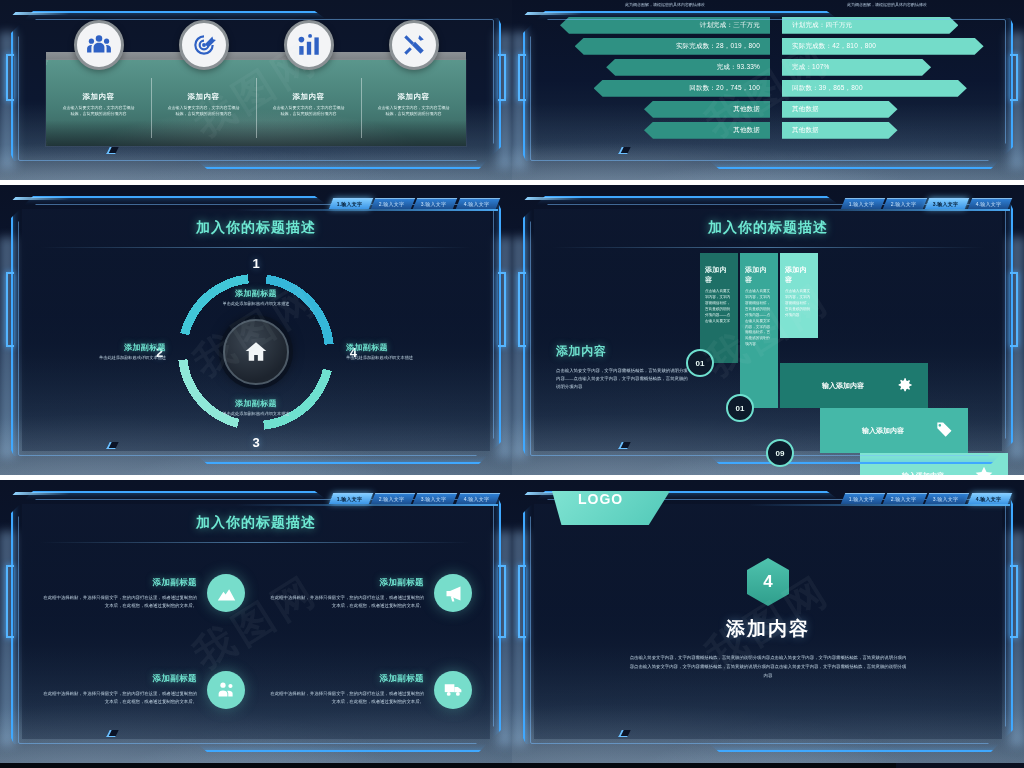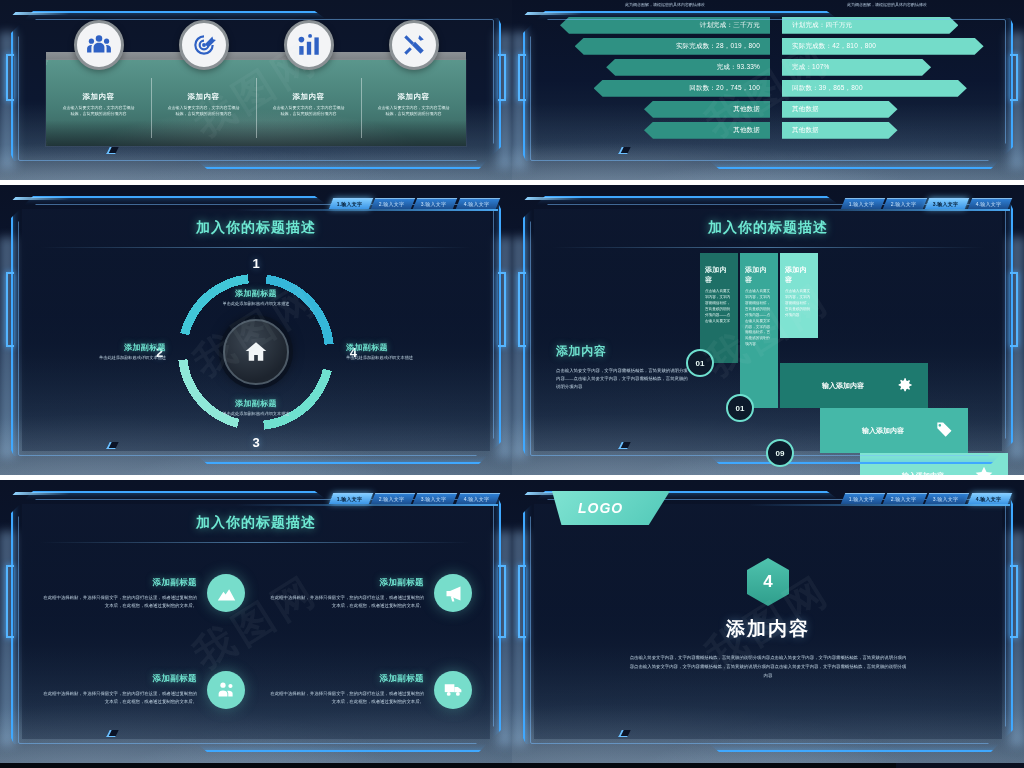--- a/index.html
+++ b/index.html
@@ -326,21 +326,21 @@
     display: flex; align-items: center; justify-content: center;
     box-shadow: 0 0 14px rgba(110,220,205,.35);
   }
   .s5-ico svg { width: 21px; height: 21px; fill: #ffffff; }
 
   
   .logo-tag {
     position: absolute; left: 40px; top: 11px; width: 118px; height: 34px;
     background: linear-gradient(135deg, #7fe3d2, #52c9b8);
     clip-path: polygon(0 0, 100% 0, 82% 100%, 8% 100%);
-    display: flex; align-items: center; z-index: 7; font-style: italic;
+    display: flex; align-items: flex-start; z-index: 7;
   }
   .logo-tag span {
     margin-left: 26px; font-size: 14px; font-weight: bold; color: #ffffff; letter-spacing: 1px;
   }
   .s6-body { position: absolute; left: 0; right: 0; top: 78px; text-align: center; }
   .hexa {
     width: 42px; height: 48px; margin: 0 auto;
     background: linear-gradient(180deg, #4fc3ae, #2f9e8c);
     clip-path: polygon(50% 0, 100% 25%, 100% 75%, 50% 100%, 0 75%, 0 25%);
     display: flex; align-items: center; justify-content: center;

